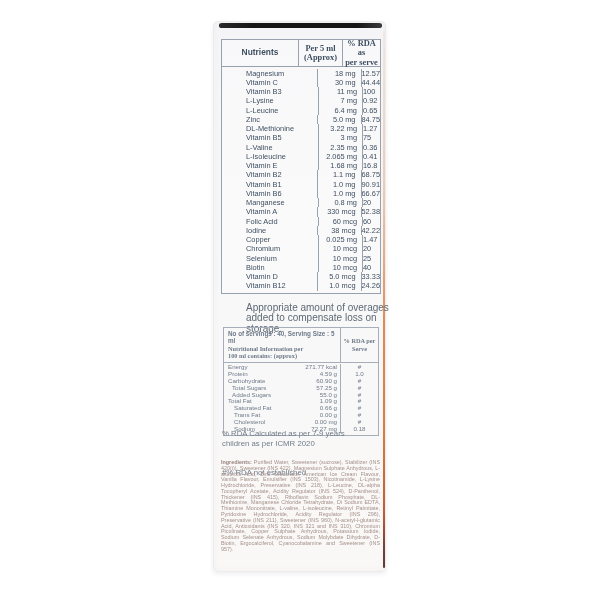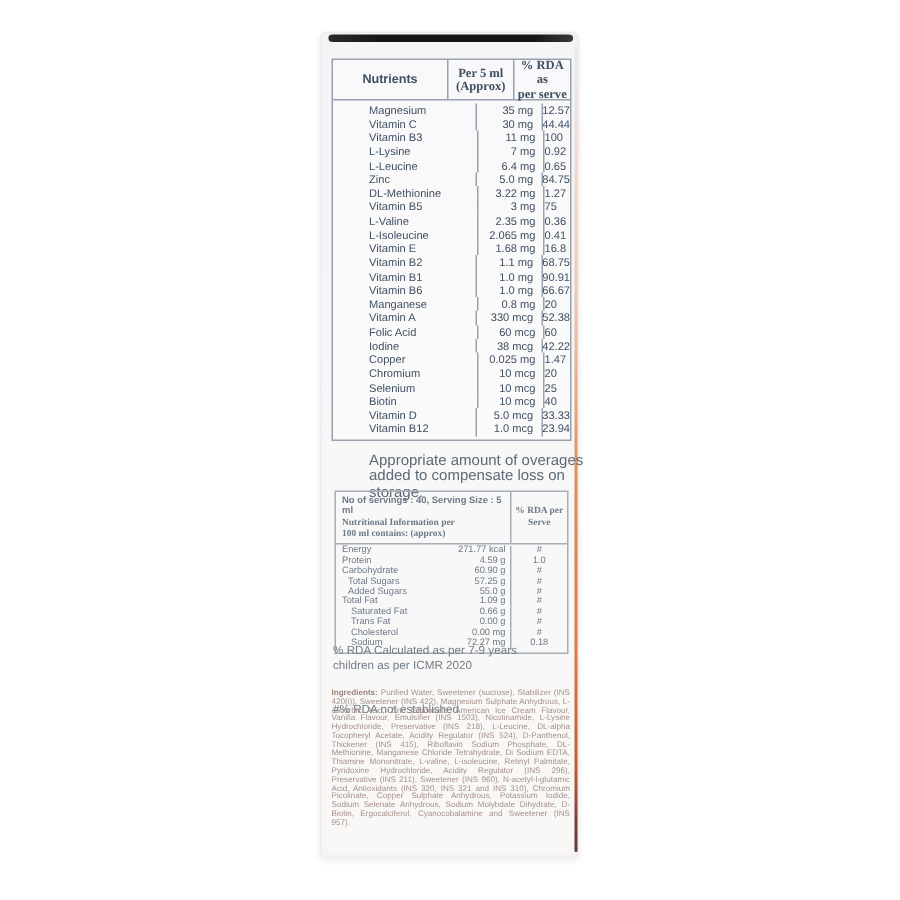--- a/index.html
+++ b/index.html
@@ -76,21 +76,21 @@
         <div class="c1">Nutrients</div>
         <div class="c2 pre">Per 5 ml
 (Approx)</div>
         <div class="c3 pre">% RDA as
 per serve</div>
       </div>
       <div class="t1-body">
 
           <div class="t1-row">
             <div class="c1">Magnesium</div>
-            <div class="c2">35 mg</div>
+            <div class="c2">18 mg</div>
             <div class="c3">12.57</div>
           </div>
 
           <div class="t1-row">
             <div class="c1">Vitamin C</div>
             <div class="c2">30 mg</div>
             <div class="c3">44.44</div>
           </div>
 
           <div class="t1-row">
@@ -216,21 +216,21 @@
 
           <div class="t1-row">
             <div class="c1">Vitamin D</div>
             <div class="c2">5.0 mcg</div>
             <div class="c3">33.33</div>
           </div>
 
           <div class="t1-row">
             <div class="c1">Vitamin B12</div>
             <div class="c2">1.0 mcg</div>
-            <div class="c3">23.94</div>
+            <div class="c3">24.26</div>
           </div>
 
       </div>
     </div>
 
     <div class="overages">Appropriate amount of overages added to compensate loss on storage.</div>
 
     <div class="t2">
       <div class="t2-head">
         <div class="t2-head-left">

